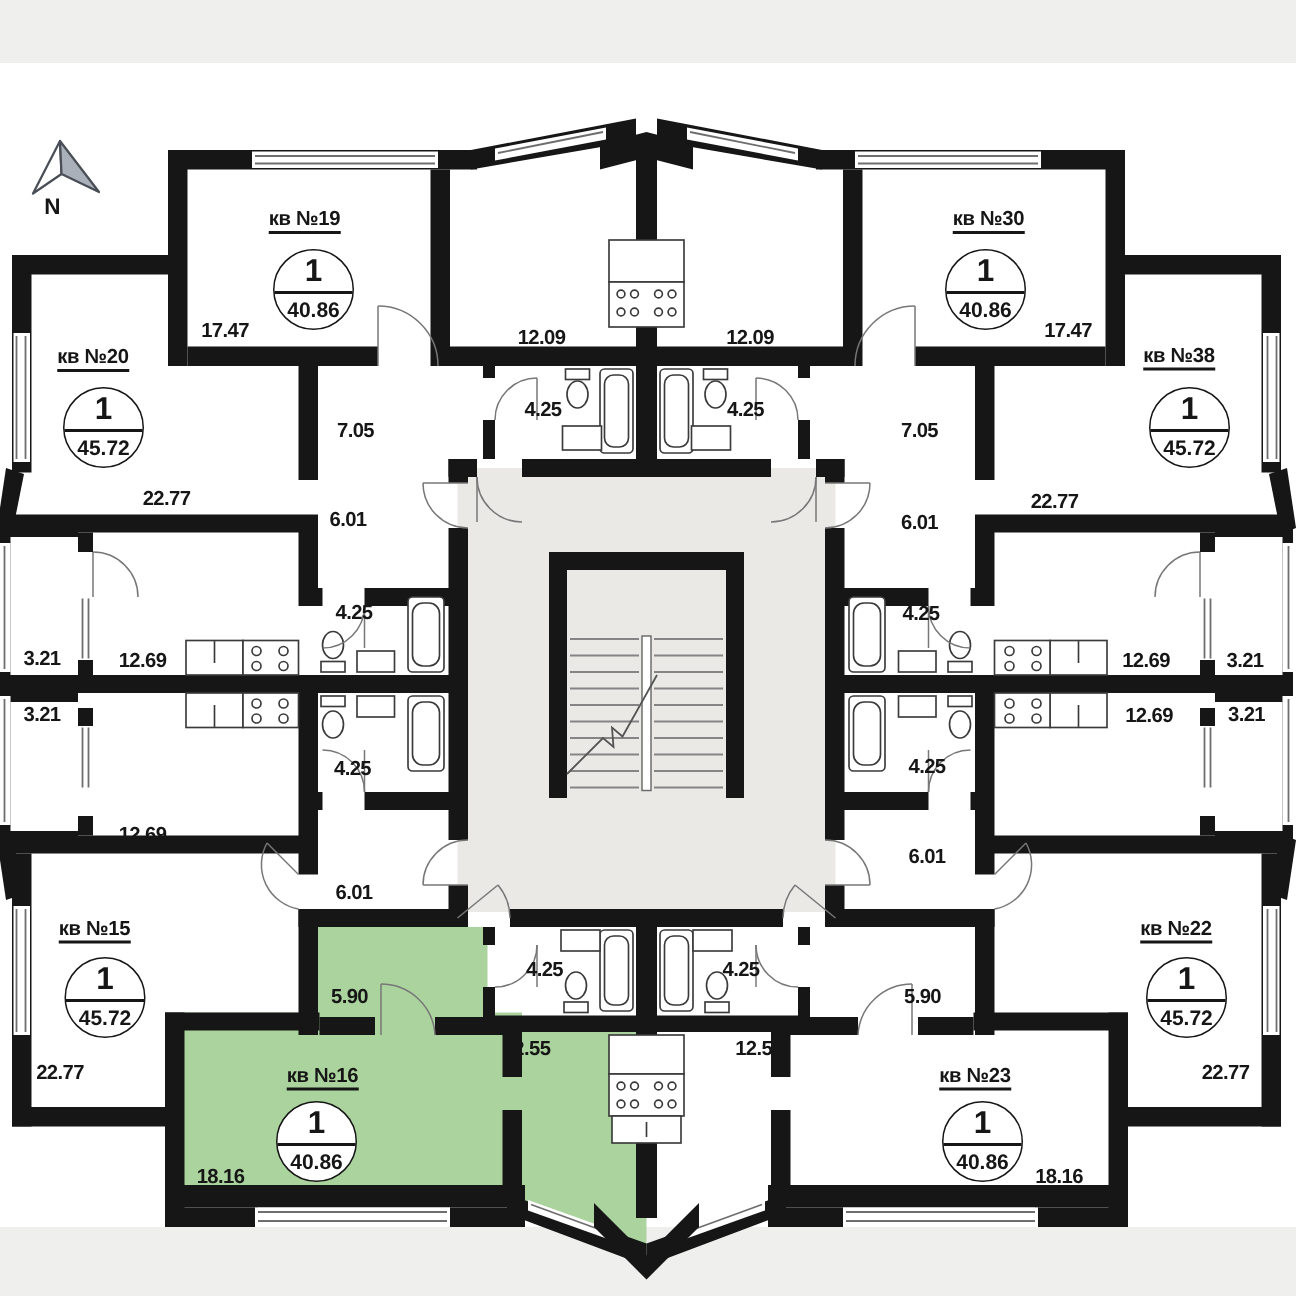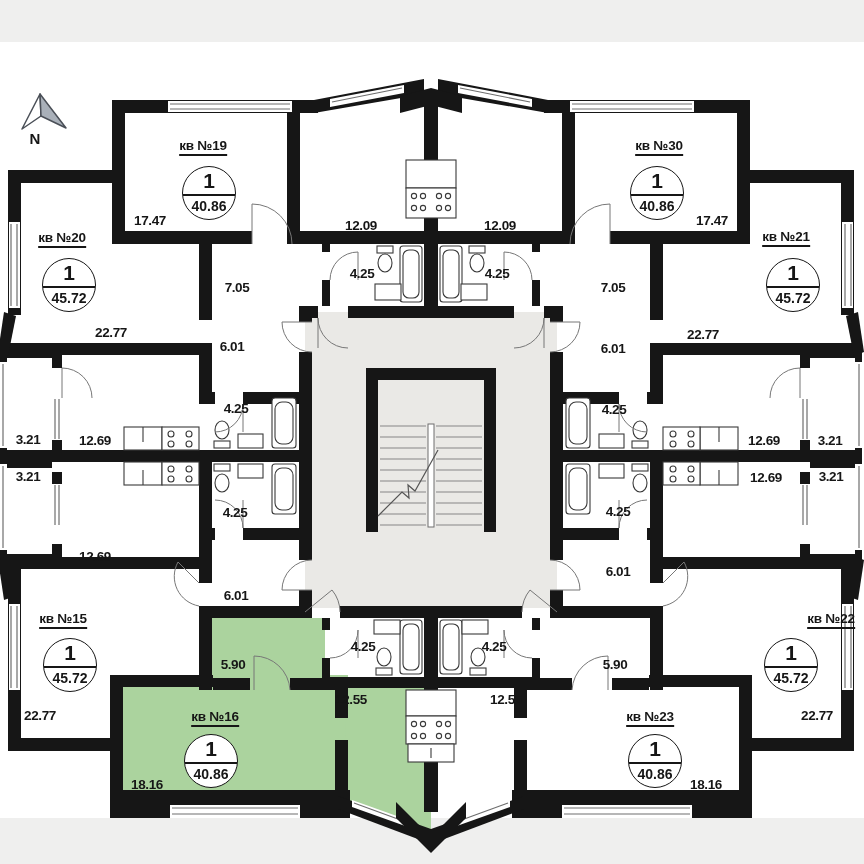--- a/index.html
+++ b/index.html
@@ -289,23 +289,23 @@
       <polygon points="40,94 41,116 22,129" fill="#ffffff"></polygon>
       <polygon points="40,94 66,128 41,116" fill="#a9b0b9"></polygon>
     </g>
   </svg>
 
   <div class="nlabel" style="left:35px;top:138px">N</div>
 
   <div class="apt-name" style="left:203px;top:147px">кв №19</div>
   <div class="apt-name" style="left:659px;top:147px">кв №30</div>
   <div class="apt-name" style="left:62px;top:239px">кв №20</div>
-  <div class="apt-name" style="left:786px;top:238px">кв №21</div>
+  <div class="apt-name" style="left:786px;top:238px">кв №38</div>
   <div class="apt-name" style="left:63px;top:620px">кв №15</div>
-  <div class="apt-name" style="left:831px;top:620px">кв №22</div>
+  <div class="apt-name" style="left:784px;top:620px">кв №22</div>
   <div class="apt-name" style="left:215px;top:718px">кв №16</div>
   <div class="apt-name" style="left:650px;top:718px">кв №23</div>
 
   <div class="badge" style="left:209px;top:193px">
     <span class="num">1</span>
       <span class="sep"></span>
     <span class="area">40.86</span>
     </div>
   <div class="badge" style="left:657px;top:193px">
     <span class="num">1</span>

